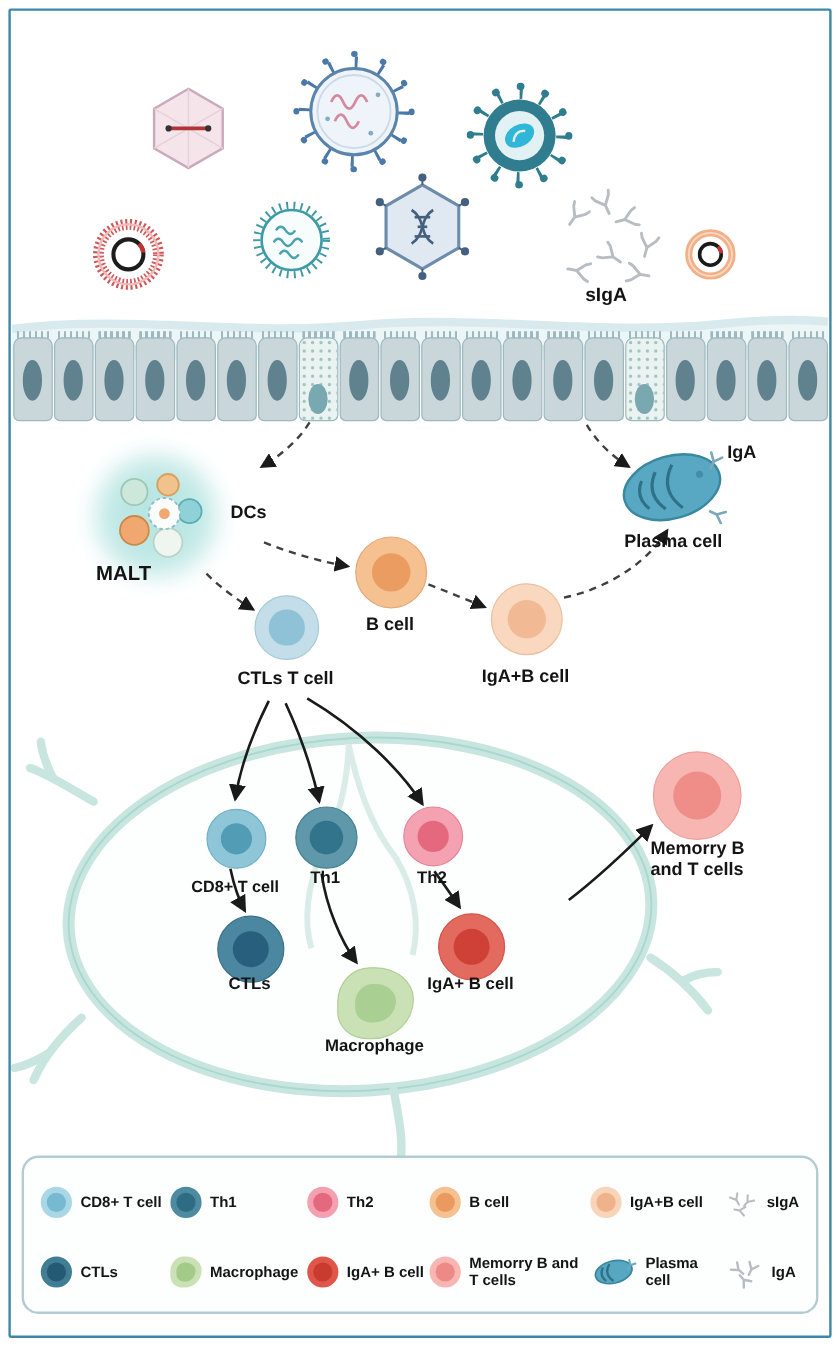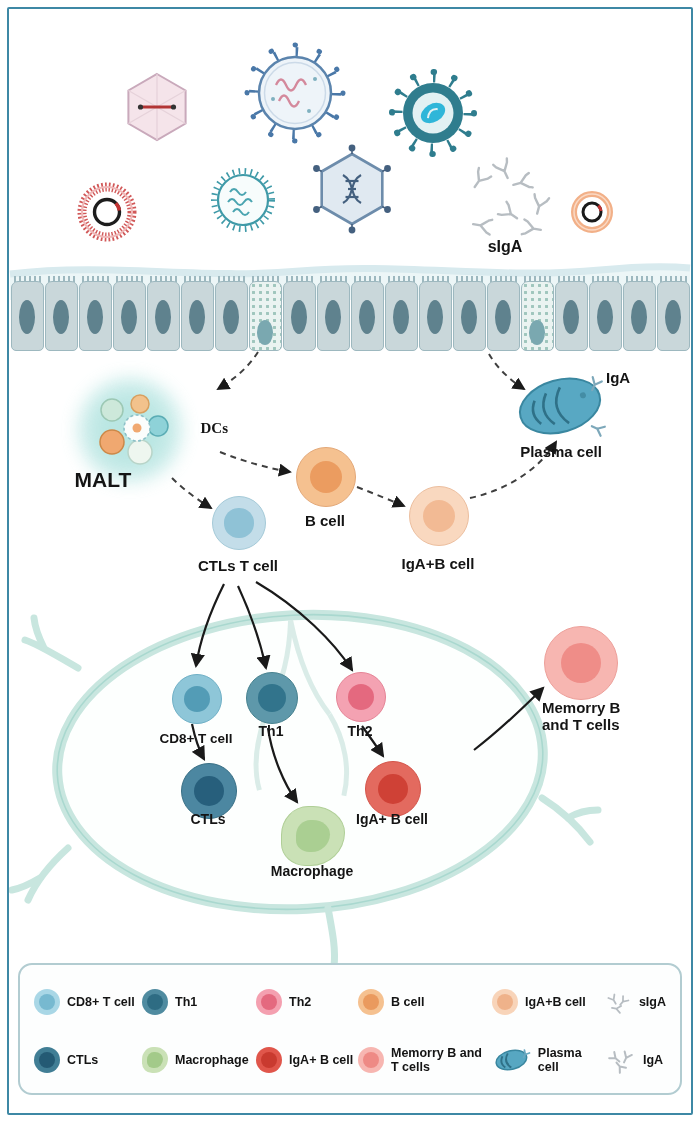--- a/index.html
+++ b/index.html
@@ -317,22 +317,22 @@
       <div class="inner" style="background:#275f7c;"></div>
     </div>
   <div class="cell blob" style="left:281px;top:806px;width:62px;height:58px;background:#cae1b6;border:1.5px solid #b0cf97;">
       <div class="inner" style="background:#aacf92;"></div>
     </div>
   <div class="cell" style="left:365px;top:761px;width:54px;height:54px;background:#e36a5f;border:1.5px solid #d3544a;">
       <div class="inner" style="background:#cf4136;"></div>
     </div>
 
   <div class="lbl" style="left:455px;top:238px;width:100px;font-size:16px;">sIgA</div>
-  <div class="lbl" style="left:168px;top:420px;width:60px;font-size:15px;text-align:right;font-family:Liberation Serif, serif;">DCs</div>
-  <div class="lbl" style="left:48px;top:468px;width:110px;font-size:21px;">MALT</div>
+  <div class="lbl" style="left:192px;top:420px;width:60px;font-size:15px;text-align:left;">DCs</div>
+  <div class="lbl" style="left:48px;top:468px;width:110px;font-size:17px;">MALT</div>
   <div class="lbl" style="left:288px;top:513px;width:74px;font-size:15px;">B cell</div>
   <div class="lbl" style="left:170px;top:558px;width:136px;font-size:15px;">CTLs T cell</div>
   <div class="lbl" style="left:383px;top:556px;width:110px;font-size:15px;">IgA+B cell</div>
   <div class="lbl" style="left:505px;top:444px;width:112px;font-size:15px;">Plasma cell</div>
   <div class="lbl" style="left:606px;top:370px;width:50px;font-size:15px;text-align:left;">IgA</div>
   <div class="lbl" style="left:140px;top:731px;width:112px;font-size:13.5px;">CD8+ T cell</div>
   <div class="lbl" style="left:247px;top:724px;width:48px;font-size:14px;">Th1</div>
   <div class="lbl" style="left:337px;top:724px;width:46px;font-size:14px;">Th2</div>
   <div class="lbl" style="left:179px;top:812px;width:58px;font-size:14px;">CTLs</div>
   <div class="lbl" style="left:258px;top:864px;width:108px;font-size:14px;">Macrophage</div>

